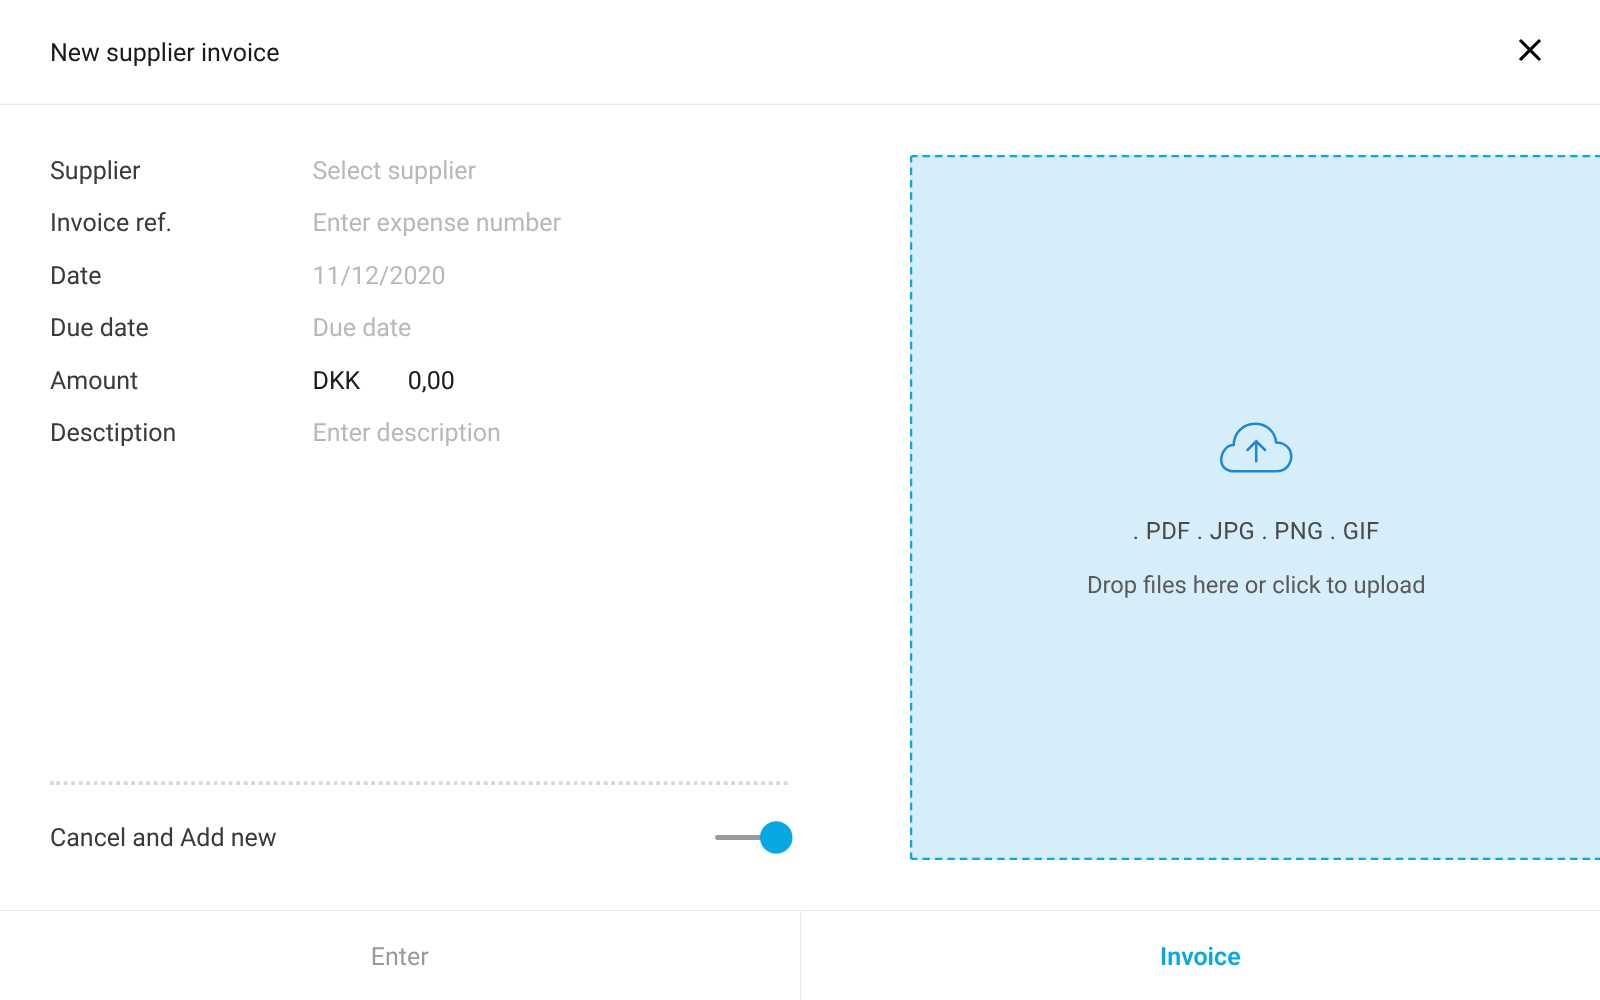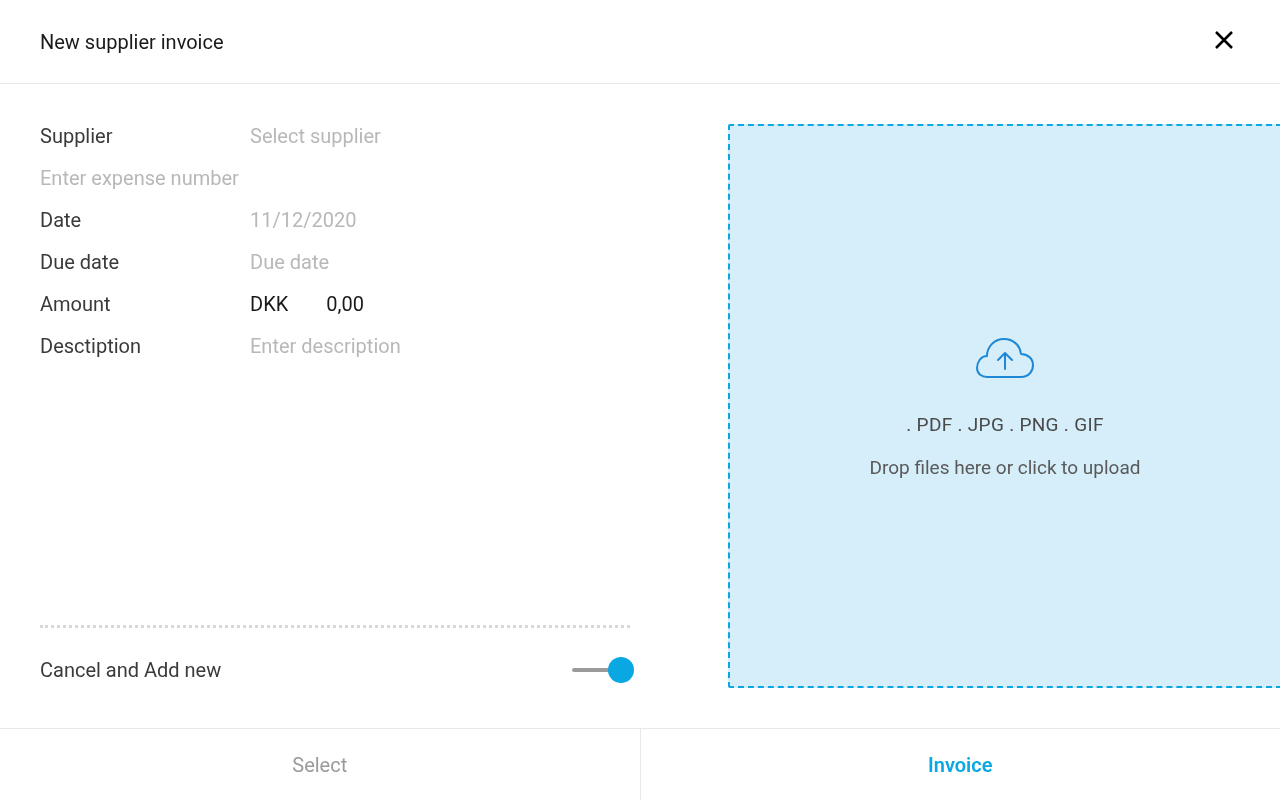--- a/index.html
+++ b/index.html
@@ -221,20 +221,21 @@
   <div class="body">
     <div class="form-col">
 
       <div class="form-rows">
         <div class="form-row">
           <label class="form-label">Supplier</label>
           <input class="form-input" type="text" placeholder="Select supplier" style="">
         </div>
 
         <div class="form-row">
+          <label class="form-label">Invoice ref.</label>
           <input class="form-input" type="text" placeholder="Enter expense number" style="">
         </div>
 
         <div class="form-row">
           <label class="form-label">Date</label>
           <input class="form-input filled-placeholder" type="text" value="11/12/2020" style="">
         </div>
 
         <div class="form-row">
           <label class="form-label">Due date</label>
@@ -274,16 +275,16 @@
             <path d="M32 36 L32 20 M32 20 L25 27 M32 20 L39 27" stroke-linecap="round" stroke-linejoin="round"></path>
           </svg>
         </span>
         <div class="filetypes">. PDF  . JPG  . PNG . GIF</div>
         <div class="drop-hint">Drop files here or click to upload</div>
       </div>
     </div>
   </div>
 
   <div class="footer">
-    <button class="footer-btn cancel">Select</button>
+    <button class="footer-btn cancel">Enter</button>
     <button class="footer-btn create">Invoice</button>
   </div>
 </div>
 
 </body></html>

